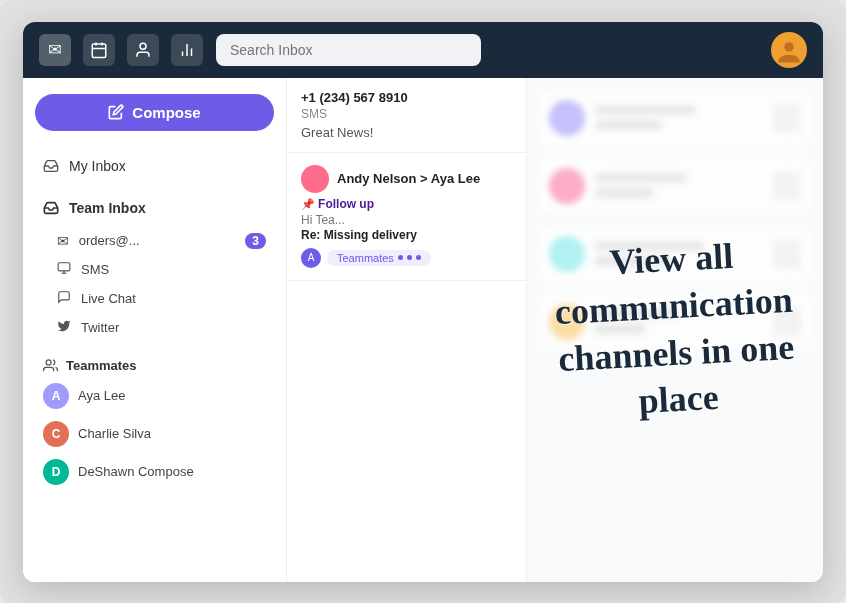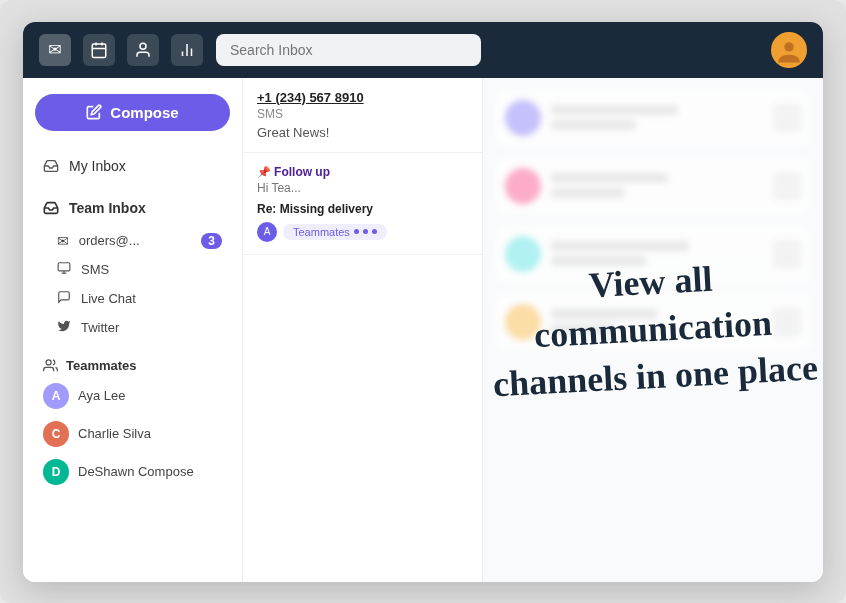--- a/index.html
+++ b/index.html
@@ -87,21 +87,21 @@
 
     
     .main-area {
       display: flex;
       flex: 1;
       overflow: hidden;
     }
 
     
     .sidebar {
-      width: 220px;
+      width: 264px;
       background: #fff;
       border-right: 1px solid #eee;
       padding: 16px 12px;
       flex-shrink: 0;
       overflow-y: auto;
     }
     .compose-btn {
       display: flex;
       align-items: center;
       gap: 8px;
@@ -194,21 +194,20 @@
     .conv-item {
       padding: 12px 14px;
       border-bottom: 1px solid #f0f0f0;
       cursor: pointer;
     }
     .conv-phone {
       font-size: 13px;
       font-weight: 600;
       color: #222;
       margin-bottom: 2px;
-      text-decoration: underline;
     }
     .conv-label {
       font-size: 12px;
       color: #888;
       margin-bottom: 4px;
     }
     .conv-preview {
       font-size: 13px;
       color: #555;
       white-space: nowrap;
@@ -478,26 +477,30 @@
 
       <div class="conv-list">
 
         <div class="conv-item">
           <div class="conv-phone">+1 (234) 567 8910</div>
           <div class="conv-label">SMS</div>
           <div class="conv-preview">Great News!</div>
         </div>
 
         <div class="conv-item2">
+          <div class="conv2-header">
+            <div class="conv2-avatar" style="background:#ff6b8a;"></div>
+            <span class="conv2-name">Andy Nelson &gt; Aya Lee</span>
+          </div>
           <div class="conv2-subject">
             <span style="color:#6c5ce7; font-size:11px;">📌</span>
             <span style="color:#4c1d95; font-size:12px;">Follow up</span>
           </div>
           <div class="conv2-preview">Hi Tea...</div>
-          <div style="font-size:12px; font-weight:600; color:#222; margin-top:7px;">Re: Missing delivery</div>
+          <div style="font-size:12px; font-weight:600; color:#222; margin-top:1px;">Re: Missing delivery</div>
           <div class="conv2-footer">
             <div class="conv2-footer-avatar">
               <span>A</span>
             </div>
             <div class="commenting-badge">
               <span>Teammates</span>
               <span class="dot"></span>
               <span class="dot"></span>
               <span class="dot"></span>
             </div>

